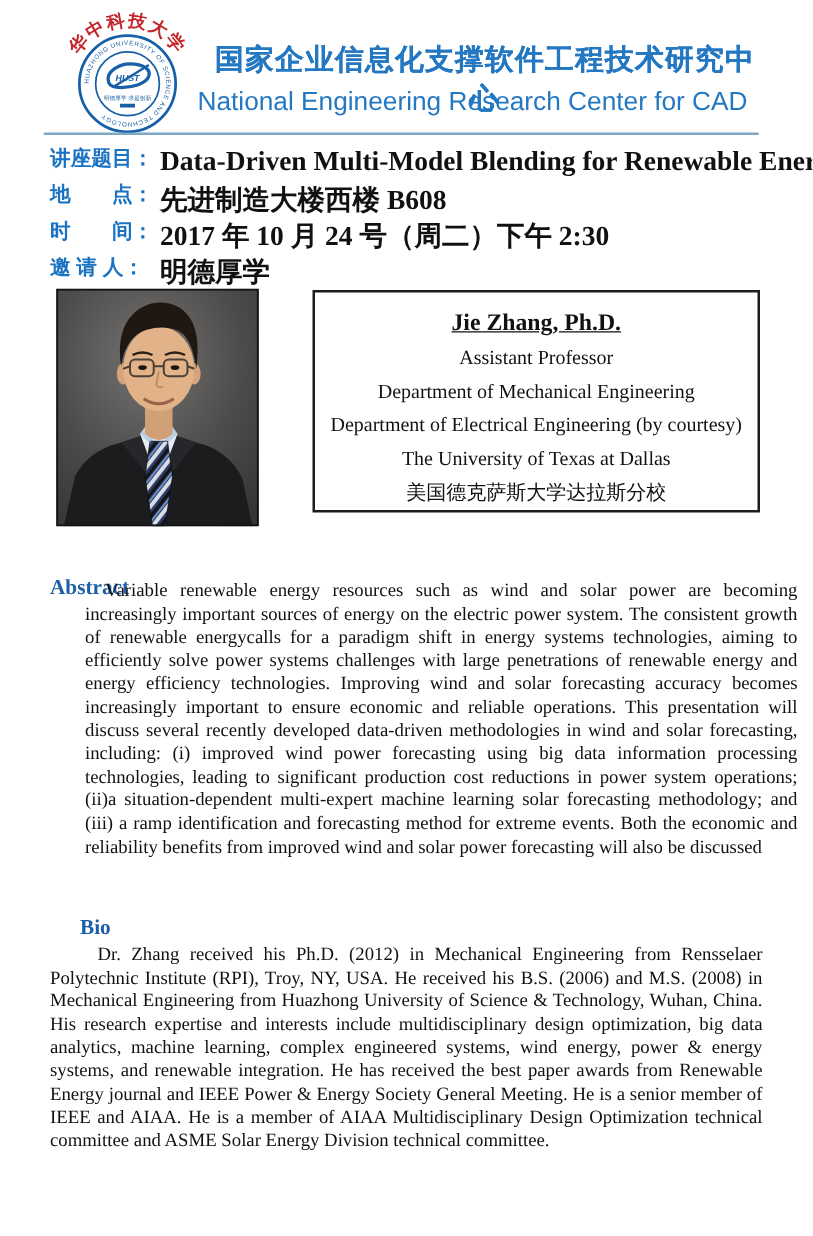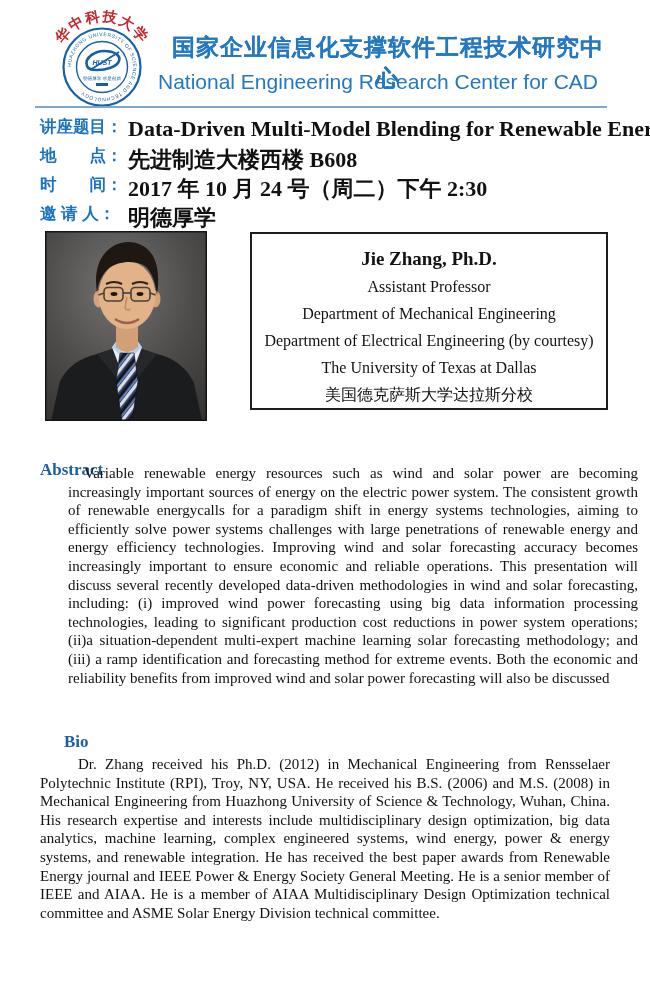--- a/index.html
+++ b/index.html
@@ -34,21 +34,21 @@
     white-space:pre;
   }
   .info-value { font-size:22px; font-weight:bold; color:#111; white-space:nowrap; }
   
   .photo { position:absolute; left:45px; top:231px; width:162px; height:190px; }
   .card {
     position:absolute; left:250px; top:232px; width:358px; height:178px;
     box-sizing:border-box; border:2px solid var(--card-border,#1d1d1d);
     text-align:center; padding-top:11px; background:#fff;
   }
-  .card-name { font-size:19px; font-weight:bold; line-height:28px; }
+  .card-name { font-size:19px; font-weight:bold; line-height:28px;text-decoration:underline; }
   .card-line { font-size:16px; line-height:27px; }
   
   .sec-heading {
     position:absolute; left:40px; margin:0;
     font-size:17px; font-weight:bold; color:var(--heading-blue,#1c5fa6);
     font-family:"Liberation Serif", serif;
   }
   .sec-text {
     position:absolute; left:40px; width:570px; margin:0;
     font-size:15px; line-height:18.6px; text-align:justify; color:#111;

